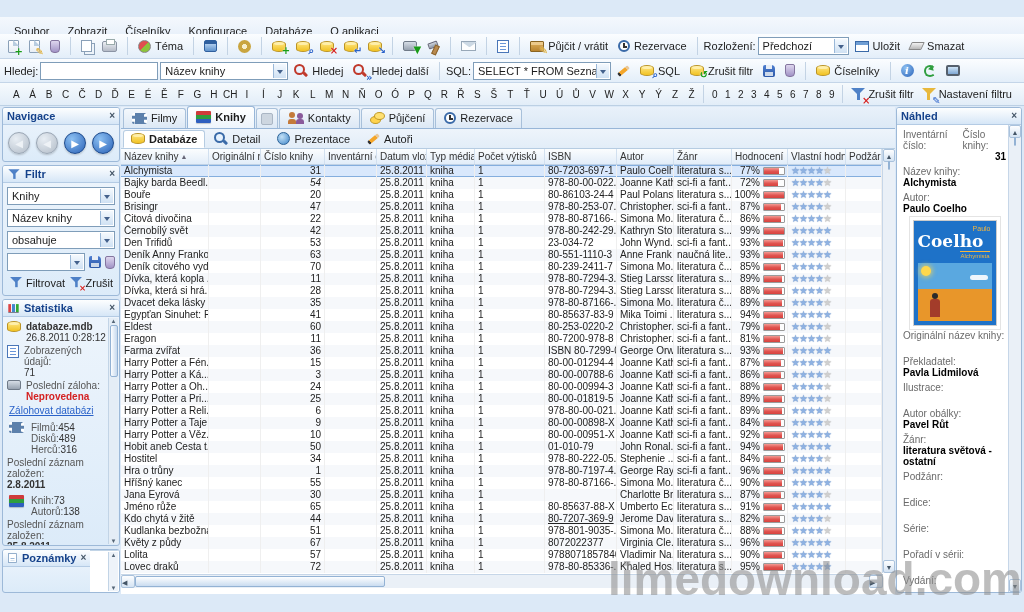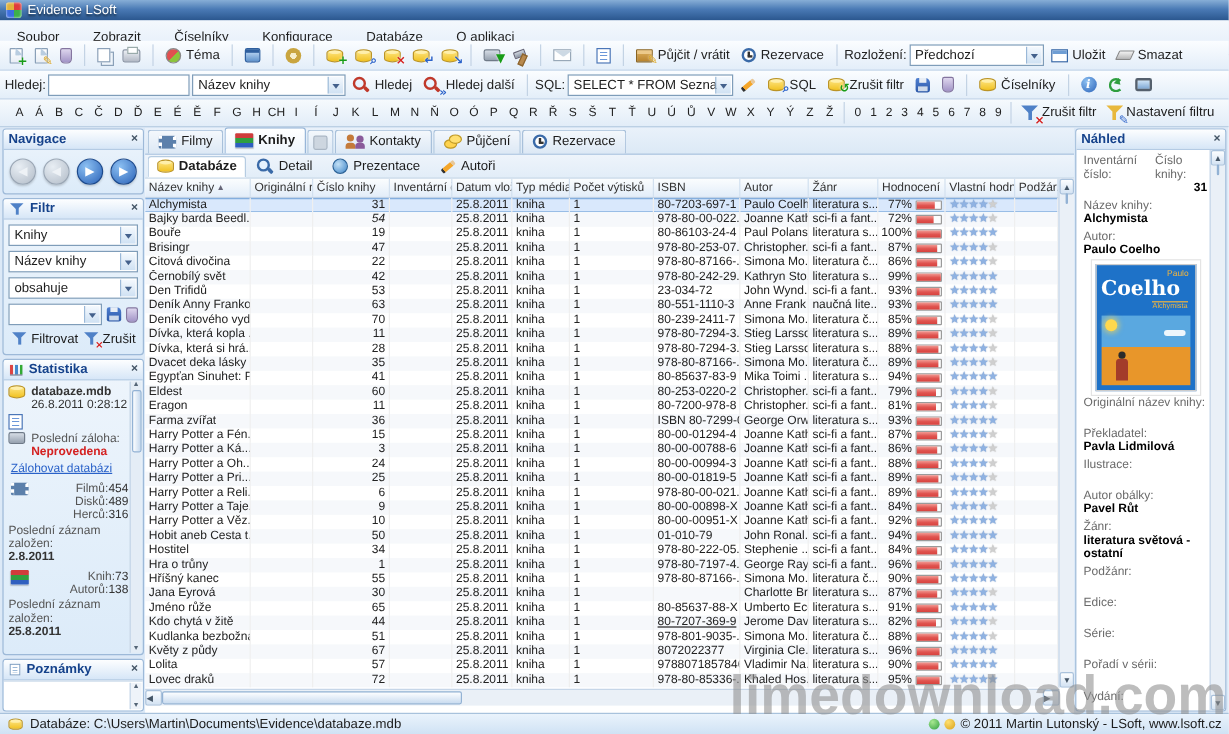--- a/index.html
+++ b/index.html
@@ -1,21 +1,21 @@
 <!DOCTYPE html>
 <html><head>
 <meta charset="utf-8">
 <style>
 *{margin:0;padding:0;box-sizing:border-box;font-family:"Liberation Sans",sans-serif}
 html,body{width:1024px;height:612px;overflow:hidden}
 .app{position:relative;width:1024px;height:612px;background:#dce9f7;font-size:11px;color:#1c1c1c}
 
 .titlebar{position:absolute;left:0;top:0;right:0;height:17px;background:linear-gradient(#87aed6,#4a7ab5 45%,#2a568e);color:#fff;display:flex;align-items:center;gap:5px;padding:0 5px;font-size:11px;text-shadow:0 1px 2px #123}
 .applogo{width:13px;height:13px;border-radius:2px;background:conic-gradient(#e03c3c 0 25%,#3cb04a 25% 50%,#3c6ee0 50% 75%,#e0b23c 75%);box-shadow:0 0 2px #fff inset}
-.menubar{position:absolute;left:0;top:17px;right:0;height:29px;background:linear-gradient(#f4f8fd,#e2edf9);border-bottom:1px solid #c8d8ea;display:flex;align-items:center;padding:0 6px;gap:12px}
+.menubar{position:absolute;left:0;top:17px;right:0;height:29px;background:linear-gradient(#f4f8fd,#e2edf9);border-bottom:1px solid #c8d8ea;display:flex;align-items:center;padding:0 6px;gap:2px}
 .menu-item{padding:1px 8px;border-radius:2px}
 .toolbar{position:absolute;left:0;right:0;background:linear-gradient(#fbfdff,#e3eef9);border-bottom:1px solid #c4d5e8;display:flex;align-items:center;gap:2px;padding:0 4px}
 .t1{top:34px;height:25px}
 .t2{top:59px;height:24px}
 .alphabar{top:83px;height:23px;position:absolute;left:0;right:0;background:linear-gradient(#f6fafd,#e2edf8);border-bottom:1px solid #bcd0e4;display:flex;align-items:center;padding:0 8px;gap:0}
 .sep{width:1px;height:18px;background:#c3d3e4;margin:0 4px;flex:0 0 auto}
 .tbtn{display:flex;align-items:center;gap:4px;padding:2px 4px;border-radius:2px;white-space:nowrap}
 .lbl{color:#222}
 .alpha{flex:1;text-align:center;font-size:10px;color:#222;padding:2px 0;min-width:12px}
 .alpha-btn{display:flex;align-items:center;gap:3px;padding:1px 4px;white-space:nowrap;font-size:11px}
@@ -93,29 +93,29 @@
 .phead .x{margin-left:auto;color:#456;font-weight:bold;font-size:10px;line-height:10px}
 .navbtns{display:flex;justify-content:center;gap:6px;padding:7px 2px}
 .navb{width:22px;height:22px;border-radius:50%;color:#fff;font-size:10px;line-height:22px;text-align:center;background:radial-gradient(circle at 35% 30%,#8cc0f2,#2a62b8);border:1px solid #1d4a8c;box-shadow:0 1px 2px #0003}
 .navb.dis{background:radial-gradient(circle at 35% 30%,#e8eef4,#b2bcc8);border-color:#9aa6b4;color:#eef2f6}
 .filtr-body{padding:4px;display:flex;flex-direction:column;gap:4px;font-size:11px}
 .filtr-row{display:flex;align-items:center;gap:4px}
 .filtr-btns{display:flex;justify-content:space-between;padding:1px 2px 2px}
 .fbtn{display:flex;align-items:center;gap:3px;font-size:11px}
 .stat-body{position:relative;padding:4px 12px 4px 4px;font-size:10px;color:#333;overflow:hidden;flex:1}
 .stat-line{display:flex;gap:5px;margin-bottom:2px;align-items:flex-start}
-.stat-kv{display:flex;justify-content:flex-end;padding-left:24px}
+.stat-kv{display:flex;justify-content:flex-start;padding-left:24px}
 .stat-lbl{color:#555}
 .red{color:#d42222;font-weight:bold}
 .link{color:#2a62c9;text-decoration:underline}
 .sscroll{position:absolute;right:1px;top:1px;bottom:1px;width:10px;background:#e4edf6;border-left:1px solid #c2d4e6;font-size:6px;color:#567;display:flex;flex-direction:column;align-items:center}
 .sscroll .thumb{width:8px;flex:0 0 52px;background:linear-gradient(90deg,#fdfeff,#c6d9ee);border:1px solid #93b2d4;border-radius:2px;margin:1px 0}
 .pozn-body{background:#fff;border-top:1px solid #c2d4e6;flex:1;position:relative;min-height:24px}
 .pozn-body .sscroll{background:#eef3f9}
-#panel-poznamky{display:flex;flex-direction:column;flex:0 0 auto;height:44px}
+#panel-poznamky{display:flex;flex:0 0 auto;height:44px}
 #panel-statistika{flex:1;display:flex;flex-direction:column}
 
 .main{position:absolute;left:121px;top:107px;width:774px;bottom:18px;background:#f2f6fb}
 .maintabs{position:absolute;left:0;top:0;right:0;height:22px;display:flex;align-items:flex-end;gap:1px;padding:0 2px;border-bottom:1px solid #98b6d8;background:linear-gradient(#e9f1fa,#dcE9f6)}
 .mtab{display:flex;align-items:center;gap:4px;padding:2px 8px 3px;border:1px solid #a8c0da;border-bottom:none;border-radius:3px 3px 0 0;background:linear-gradient(#f4f8fc,#dce8f5);font-size:11px;height:20px}
 .mtab.active{background:linear-gradient(#ffffff,#eef5fc);border-color:#98b6d8;font-weight:bold;height:22px}
 .mtab.mini{padding:2px 4px}
 .mini-ic{width:12px;height:12px;background:#cdd6e0;border:1px solid #aab6c4;border-radius:2px}
 .subtabs{position:absolute;left:0;top:22px;right:0;height:20px;display:flex;align-items:flex-end;padding:0 2px;gap:1px;background:linear-gradient(#eef4fb,#e2edf8);border-bottom:1px solid #b6cce2}
 .stab{display:flex;align-items:center;gap:4px;padding:1px 7px 2px;font-size:11px;border:1px solid transparent;height:18px}
@@ -174,24 +174,20 @@
 
 .statusbar{position:absolute;left:0;right:0;bottom:0;height:18px;background:linear-gradient(#eaf3fc,#cfe2f4);border-top:1px solid #a8c2dc;display:flex;align-items:center;gap:5px;padding:0 6px;font-size:11px}
 .sb-right{margin-left:auto;display:flex;align-items:center;gap:4px}
 .watermark{position:absolute;right:2px;bottom:6px;font-size:46px;font-weight:bold;color:#8f8f8f;opacity:.58;letter-spacing:0;z-index:50;font-family:"Liberation Sans",sans-serif}
 </style>
 </head>
 <body>
 
 <div class="app">
 
-  <div class="titlebar">
-    <span class="applogo"></span>
-    <span>Evidence LSoft</span>
-  </div>
 
   <div class="menubar">
       <span class="menu-item">Soubor</span>
       <span class="menu-item">Zobrazit</span>
       <span class="menu-item">Číselníky</span>
       <span class="menu-item">Konfigurace</span>
       <span class="menu-item">Databáze</span>
       <span class="menu-item">O aplikaci</span>
     </div>
 
@@ -278,21 +274,21 @@
           <b class="badge bg-yel">✎</b>
         </span>
         <span class="lbl">Půjčit / vrátit</span>
       </span>
     <span class="tbtn">
         <span class="ic ic-clock"></span>
         <span class="lbl">Rezervace</span>
       </span>
     <span class="sep"></span>
     <span class="lbl">Rozložení:</span>
-    <div class="combo" style="width:112px"><span>Předchozí</span><b class="dd"></b></div>
+    <div class="combo" style="width:91px"><span>Předchozí</span><b class="dd"></b></div>
     <span class="tbtn">
         <span class="ic ic-layout"></span>
         <span class="lbl">Uložit</span>
       </span>
     <span class="tbtn">
         <span class="ic ic-eraser"></span>
         <span class="lbl">Smazat</span>
       </span>
   </div>
 
@@ -482,20 +478,26 @@
             <span class="ic ic-db"></span>
             <div>
               <div>
                 <div style="font-weight: bold;">databaze.mdb</div>
                 <div>26.8.2011 0:28:12</div>
               </div>
             </div>
           </div>
           <div class="stat-line">
             <span class="ic ic-list"></span>
+            <div>
+              <div>
+                <div class="stat-lbl">Zobrazených údajů:</div>
+                <div>71</div>
+              </div>
+            </div>
           </div>
           <div class="stat-line">
             <span class="ic ic-backup"></span>
             <div>
               <div>
                 <div class="stat-lbl">Poslední záloha:</div>
                 <div class="red">Neprovedena</div>
               </div>
             </div>
           </div>
@@ -644,21 +646,21 @@
               <span class="rbar">
                 <i style="width: 72%;"></i>
               </span>
             </span>
             <span class="gc stars" style="width: 58px; flex: 0 0 58px;"><span>★</span><span>★</span><span>★</span><span>★</span><span class="off">★</span></span>
             <span class="gc" style="width: 36px; flex: 0 0 36px;"></span>
           </div>
           <div class="grow">
             <span class="gc" style="width: 88px; flex: 0 0 88px;">Bouře</span>
             <span class="gc" style="width: 52px; flex: 0 0 52px;"></span>
-            <span class="gc r" style="width: 64px; flex: 0 0 64px;">19</span>
+            <span class="gc r" style="width: 64px; flex: 0 0 64px;">20</span>
             <span class="gc" style="width: 52px; flex: 0 0 52px;"></span>
             <span class="gc" style="width: 50px; flex: 0 0 50px;">25.8.2011</span>
             <span class="gc" style="width: 48px; flex: 0 0 48px;">kniha</span>
             <span class="gc" style="width: 70px; flex: 0 0 70px;">1</span>
             <span class="gc" style="width: 72px; flex: 0 0 72px;">80-86103-24-4</span>
             <span class="gc" style="width: 57px; flex: 0 0 57px;">Paul Polans...</span>
             <span class="gc" style="width: 58px; flex: 0 0 58px;">literatura s...</span>
             <span class="gc rating" style="width: 56px; flex: 0 0 56px;">
               <span class="pct">100%</span>
               <span class="rbar">
@@ -1344,24 +1346,15 @@
           <div class="nf-val"></div>
           <div class="nf-lbl">Pořadí v sérii:</div>
           <div class="nf-val"></div>
           <div class="nf-lbl">Vydání:</div>
           <div class="nf-val"></div>
         </div>
     </div>
     <div class="rscroll"><span class="arr">▲</span><span class="thumb"></span><span class="arr" style="position:absolute;bottom:0;left:0;right:0">▼</span></div>
   </div>
 
-  <div class="statusbar">
-    <span class="ic ic-db" style="transform:scale(.85)"></span>
-    <span>Databáze: C:\Users\Martin\Documents\Evidence\databaze.mdb</span>
-    <span class="sb-right">
-      <span class="ic ic-dot" style="background:radial-gradient(circle at 35% 30%,#a8e890,#2f9e3f)"></span>
-      <span class="ic ic-dot" style="background:radial-gradient(circle at 35% 30%,#ffe071,#d8a018)"></span>
-      <span>© 2011 Martin Lutonský - LSoft, www.lsoft.cz</span>
-    </span>
-  </div>
 
   <div class="watermark">limedownload.com</div>
 </div>
 
 </body></html>

